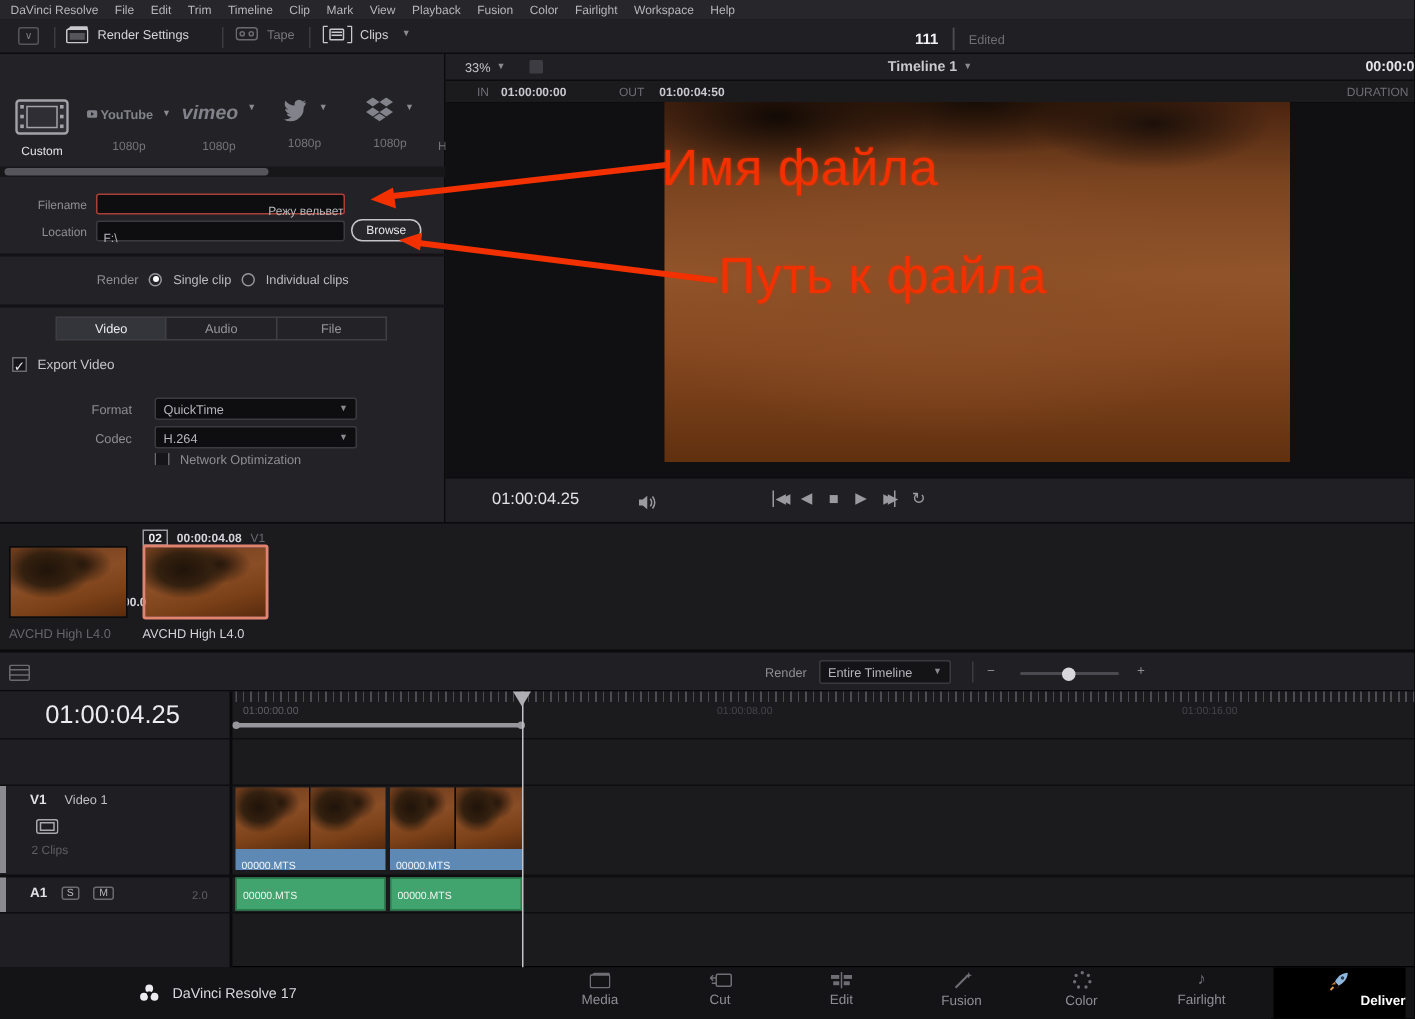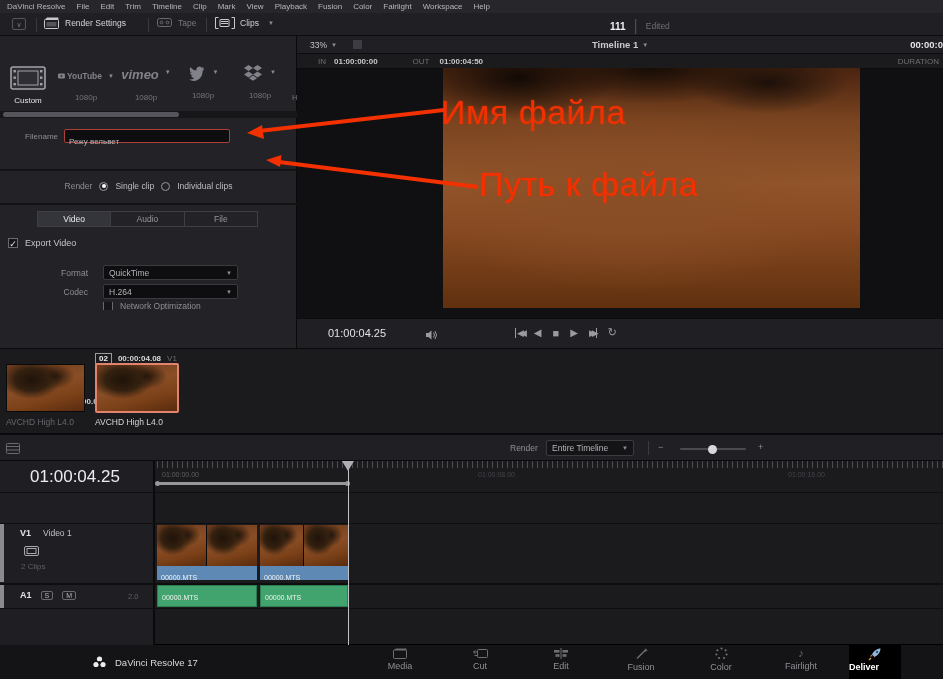--- a/index.html
+++ b/index.html
@@ -147,22 +147,31 @@
       </div>
       <div class="abs" style="left:292px;top:39px;font-size:8px;color:#74747a;">H</div>
     </div>
 
     <div class="abs" style="left:0;top:75px;width:297px;height:7px;background:#17171a;">
       <div style="position:absolute;left:3px;top:1px;width:176px;height:5px;background:#55555b;border-radius:3px;"></div>
     </div>
 
     <div class="abs r" style="left:0;top:92px;width:297px;height:16px;">
       <span style="width:58px;text-align:right;font-size:8px;color:#8e8e94;">Filename</span>
-      <div class="abs" style="left:64px;top:1px;width:166px;height:14px;background:#0e0e10;border:1px solid #a84038;border-radius:2px;box-sizing:border-box;">
+      <div class="abs" style="left:64px;top:1px;width:166px;height:14px;background:#0e0e10;border:1px solid #a84038;border-radius:2px;box-sizing:border-box;text-align:right;">
         <span style="font-size:8px;color:#b8b8bd;margin-left:4px;line-height:12px;display:inline-block;">Режу вельвет</span>
+      </div>
+    </div>
+    <div class="abs r" style="left:0;top:110px;width:297px;height:16px;">
+      <span style="width:58px;text-align:right;font-size:8px;color:#8e8e94;">Location</span>
+      <div class="abs" style="left:64px;top:1px;width:166px;height:14px;background:#0e0e10;border:1px solid #3a3a40;border-radius:2px;box-sizing:border-box;">
+        <span style="font-size:8px;color:#b8b8bd;margin-left:4px;line-height:12px;display:inline-block;">F:\</span>
+      </div>
+      <div class="abs pill" style="left:234px;top:0px;width:47px;height:15px;">
+        <span style="font-size:8px;color:#e6e6ea;">Browse</span>
       </div>
     </div>
 
     <div class="abs" style="left:0;top:133px;width:297px;height:2px;background:#131316;"></div>
 
     <div class="abs r" style="left:0;top:140px;width:297px;height:20px;justify-content:center;gap:7px;">
       <span style="font-size:8.5px;color:#8e8e94;">Render</span>
       <span class="radio on"></span>
       <span style="font-size:8.5px;color:#bcbcc1;">Single clip</span>
       <span class="radio"></span>
@@ -422,21 +431,21 @@
         </g>
       </svg>
       <div style="font-size:9px;color:#8e8e94;margin-top:2px;">Color</div>
     </div>
 
     <div class="abs" style="left:776px;top:2px;width:50px;text-align:center;">
       <div style="font-size:11px;color:#6e6e74;line-height:13px;">♪</div>
       <div style="font-size:9px;color:#8e8e94;margin-top:1px;">Fairlight</div>
     </div>
 
-    <div class="abs" style="left:849px;top:0;width:52px;height:34px;background:#000;text-align:left;">
+    <div class="abs" style="left:849px;top:0;width:88px;height:34px;background:#000;text-align:right;">
       <svg width="14" height="14" viewBox="0 0 14 14" style="margin:2px auto 0;">
         <path d="M12.5 1.5 C9 1.5 5.5 4 4 7.5 L6.5 10 C10 8.5 12.5 5 12.5 1.5 Z" fill="#8fb6dc"></path>
         <circle cx="9" cy="5" r="1.1" fill="#2a3a4c"></circle>
         <path d="M4 7.5 L1.5 9.5 L4.5 9.2 Z" fill="#d07a30"></path>
         <path d="M6.5 10 L4.8 12.5 L7 9.8 Z" fill="#d07a30"></path>
         <path d="M3 11 L1 13" stroke="#e8a050" stroke-width="1.2"></path>
       </svg>
       <div style="font-size:9px;font-weight:bold;color:#fff;margin-top:1px;">Deliver</div>
     </div>
   </div>

